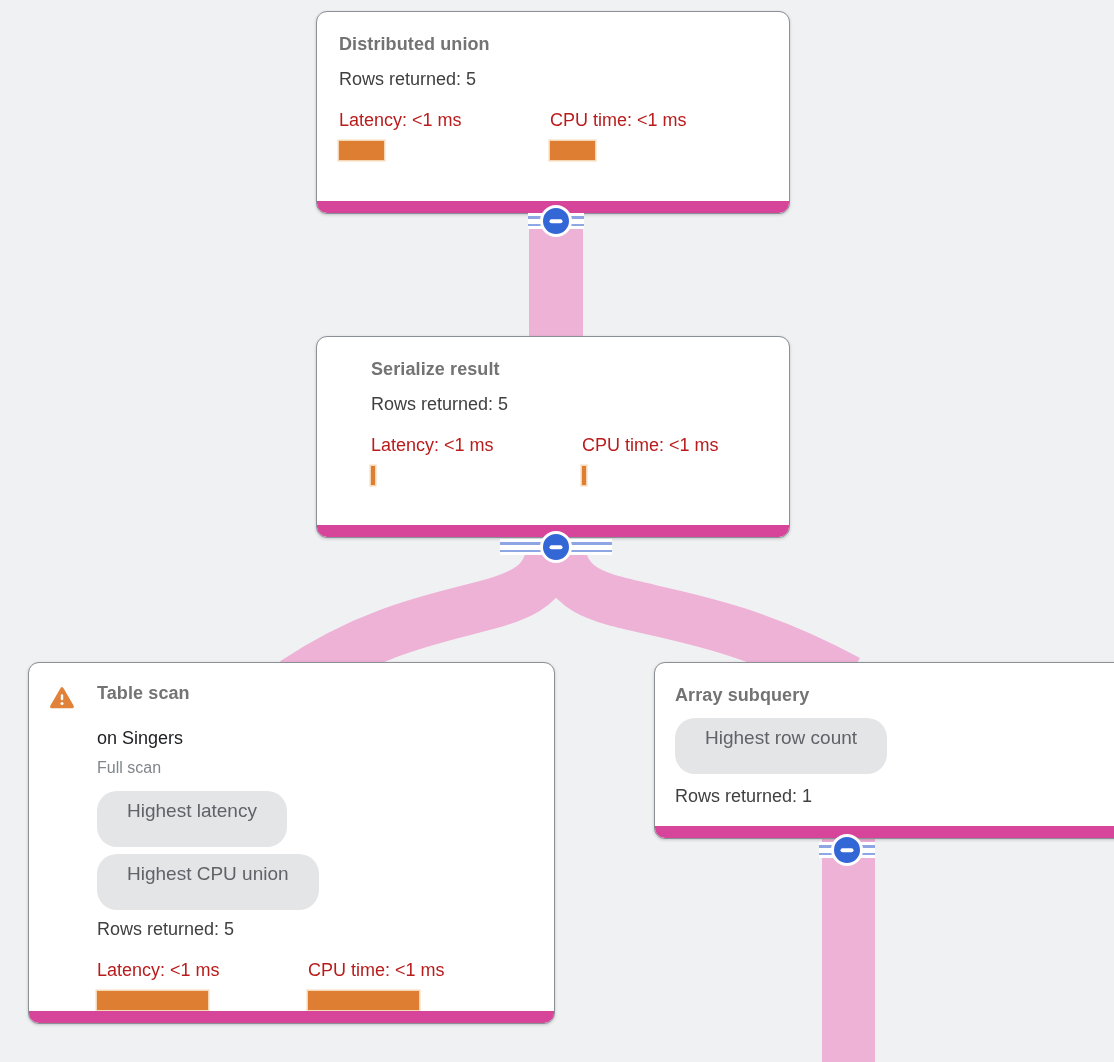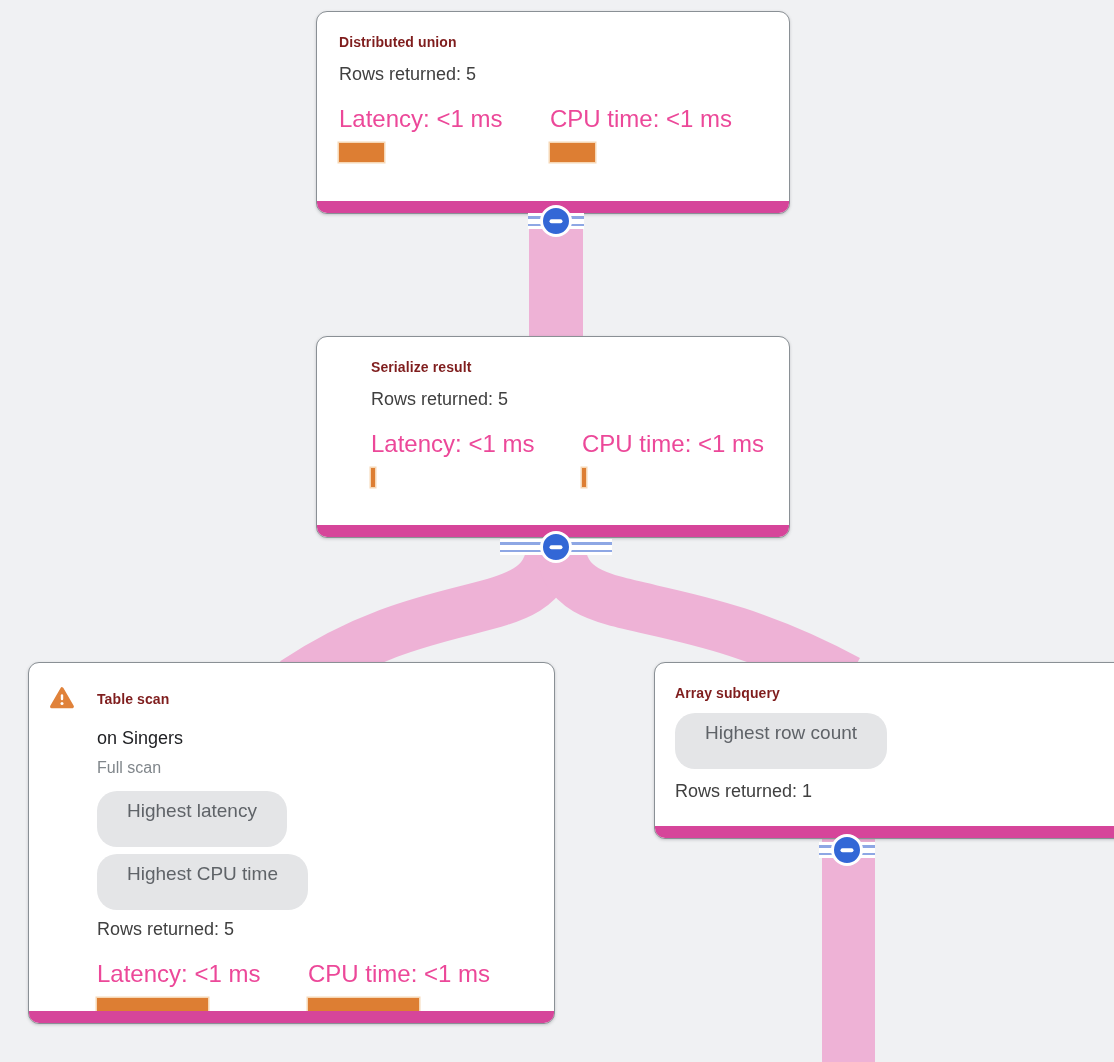--- a/index.html
+++ b/index.html
@@ -19,36 +19,36 @@
     background:#ffffff;
     border:1px solid #8a9095;
     border-radius:11px;
     box-shadow:0 1px 3px rgba(60,64,67,.25);
   }
   .node-accent {
     position:absolute; left:0; right:0; bottom:0; height:12px;
     background:#d6459a; border-radius:0 0 10px 10px;
   }
   .node-inner { padding:22px 22px 0 22px; }
-  .node-title { font-size:14px; font-weight:700; letter-spacing:.1px; color:#7f1d1d; margin-bottom:14px; }
+  .node-title { font-size:18px; font-weight:700; letter-spacing:.1px; color:#737373; margin-bottom:14px; }
   .body-line { font-size:18px; color:#404040; margin-bottom:20px; }
   .metrics { display:flex; }
   .metric { width:211px; }
   .metric:last-child { width:auto; }
-  .metric-label { font-size:24px; color:#ec4899; margin-bottom:10px; }
+  .metric-label { font-size:18px; color:#b91c1c; margin-bottom:10px; }
   .bar {
     height:19px; background:#dd7e33;
     box-shadow:0 0 0 1.5px rgba(245,208,168,.85);
   }
   .bar.minimal { width:4px; }
   .bar.medium  { width:45px; }
   .bar.large   { width:111px; }
 
   
-  .node3-head { display:flex; align-items:center; padding:20px 22px 0 20px; }
+  .node3-head { display:flex; align-items:flex-start; padding:20px 22px 0 20px; }
   .warn-wrap { width:26px; margin-top:3px; flex:none; }
   .node3-head .node-title { margin-left:22px; margin-bottom:0; }
   .node3-content { padding:14px 22px 0 68px; }
   .sub-line  { font-size:18px; color:#202124; margin-bottom:10px; }
   .note-line { font-size:16px; color:#80868b; margin-bottom:14px; }
   .chip {
     display:block; width:fit-content;
     background:#e4e5e7; color:#5f6368;
     font-size:19px; line-height:40px; height:56px;
     padding:0 30px; border-radius:20px;
@@ -136,21 +136,21 @@
           <rect x="10.9" y="7.6" width="2.2" height="5.4" rx="1.1" fill="#ffffff"></rect>
           <circle cx="12" cy="16" r="1.4" fill="#ffffff"></circle>
         </svg>
       </span>
       <div class="node-title">Table scan</div>
     </div>
     <div class="node3-content">
       <div class="sub-line">on Singers</div>
       <div class="note-line">Full scan</div>
       <div class="chip">Highest latency</div>
-      <div class="chip">Highest CPU time</div>
+      <div class="chip">Highest CPU union</div>
       <div class="body-line rows-after-chips">Rows returned: 5</div>
       <div class="metrics">
         <div class="metric">
           <div class="metric-label">Latency: &lt;1 ms</div>
           <div class="bar large"></div>
         </div>
         <div class="metric">
           <div class="metric-label">CPU time: &lt;1 ms</div>
           <div class="bar large"></div>
         </div>

